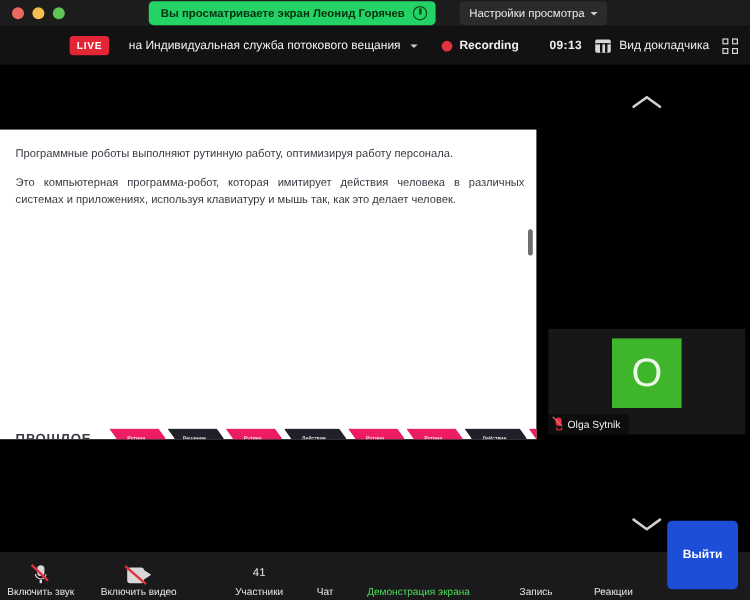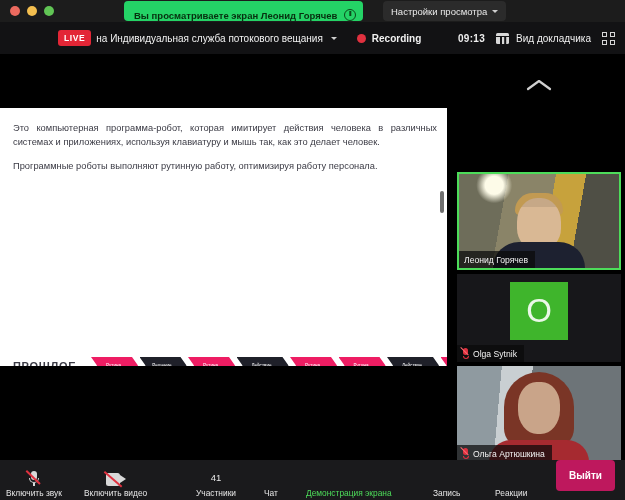--- a/index.html
+++ b/index.html
@@ -18,21 +18,21 @@
   }
   .traffic { position: absolute; left: 10px; top: 6px; display: flex; gap: 7px; }
   .dot { width: 10px; height: 10px; border-radius: 50%; }
   .dot.red { background: #ec6a5f; }
   .dot.yellow { background: #f4bf4f; }
   .dot.green { background: #61c555; }
 
   .share-banner {
     position: absolute; left: 124px; top: 1px; height: 20px;
     background: #24d366; border-radius: 4px;
-    display: flex; align-items: flex-end; gap: 7px;
+    display: flex; align-items: center; gap: 7px;
     padding: 0 7px 0 10px;
     color: #07300f; font-size: 9.5px; font-weight: 600;
     white-space: nowrap;
   }
   .banner-stop {
     width: 12px; height: 12px; border-radius: 50%;
     border: 1.4px solid #0c4a1b; position: relative;
     flex: 0 0 auto;
   }
   .banner-stop::after {
@@ -56,21 +56,21 @@
     position: absolute; left: 0; top: 22px; width: 625px; height: 32px;
     background: #121214;
     display: flex; align-items: center;
   }
   .live-badge {
     margin-left: 58px; background: #e32636; color: #fff;
     font-size: 8.5px; font-weight: 700; letter-spacing: .6px;
     padding: 3px 6px; border-radius: 3px;
   }
   .stream-title {
-    margin-left: 5px; color: #f2f2f2; font-size: 10px; white-space: nowrap;
+    margin-left: 16px; color: #f2f2f2; font-size: 10px; white-space: nowrap;
   }
   .stream-caret { margin-left: 8px; }
   .rec-group { margin-left: 20px; display: flex; align-items: center; gap: 6px; }
   .rec-dot { width: 9px; height: 9px; border-radius: 50%; background: #e0313f; }
   .rec-label { color: #f0f0f0; font-size: 10px; font-weight: 700; }
   .clock {
     position: absolute; right: 140px; color: #eee; font-size: 10px;
     font-weight: 600; letter-spacing: .3px;
   }
   .view-group {
@@ -259,22 +259,22 @@
     border-top: 4.5px solid transparent; border-bottom: 4.5px solid transparent;
     border-left: 6px solid #d8d8d8;
   }
   .cam-glyph .slash {
     position: absolute; left: -1px; top: -2px; width: 23px; height: 1.8px;
     background: #e0313f; transform: rotate(41deg); transform-origin: left top;
   }
 
   .leave-btn {
     position: absolute; right: 10px; bottom: 9px;
-    background: #be185d; color: #fff; font-size: 10px; font-weight: 700;
-    padding: 10px 13px; border-radius: 4px; white-space: nowrap;
+    background: #1d4ed8; color: #fff; font-size: 10px; font-weight: 700;
+    padding: 23px 13px; border-radius: 4px; white-space: nowrap;
   }
 </style>
 </head>
 <body>
 
 <div id="app">
 
   <div class="titlebar">
     <div class="traffic">
       <span class="dot red"></span>
@@ -326,80 +326,55 @@
         </svg>
     </div>
     <div class="nav-arrow nav-down">
       <svg width="26" height="12" viewBox="0 0 26 12">
           <path d="M2 2 L13 10 L24 2" fill="none" stroke="#d0d0d0" stroke-width="2.2" stroke-linecap="round" stroke-linejoin="round"></path>
         </svg>
     </div>
 
     <div class="slide">
       <div class="slide-inner">
+        <div class="slide-para">Программные роботы выполняют рутинную работу, оптимизируя работу персонала.</div>
         <div class="slide-para">Это компьютерная программа-робот, которая имитирует действия человека в различных системах и приложениях, используя клавиатуру и мышь так, как это делает человек.</div>
-        <div class="slide-para">Программные роботы выполняют рутинную работу, оптимизируя работу персонала.</div>
       </div>
 
       <div class="tl-row past">
         <span class="tl-label dark">ПРОШЛОЕ</span>
         <span id="past-steps-mount" style="display:flex;align-items:center;">
             <span class="chev pink w1">Рутина</span>
             <span class="chev dark w1">Решение</span>
             <span class="chev pink w1">Рутина</span>
             <span class="chev dark w2">Действие</span>
             <span class="chev pink w1">Рутина</span>
             <span class="chev pink w1">Рутина</span>
             <span class="chev dark w2">Действие</span>
             <span class="chev pink w1">Рутина</span>
           </span>
       </div>
 
     </div>
 
     <div class="slide-scroll-handle"></div>
 
-    <div class="tile t1">
-      <div class="vid vid1">
-        <span class="hair"></span>
-          <span class="head"></span>
-          <span class="body"></span>
-      </div>
-      <div class="name-tag">
-        <span>Леонид Горячев</span>
-      </div>
-    </div>
 
     <div class="tile t2">
       <div class="avatar-sq">O</div>
       <div class="name-tag">
         <span class="mic-off">
           <span class="cap2"></span>
             <span class="base"></span>
             <span class="slash"></span>
         </span>
         <span>Olga Sytnik</span>
       </div>
     </div>
 
-    <div class="tile t3">
-      <div class="vid vid3">
-        <span class="hair"></span>
-          <span class="head"></span>
-          <span class="body"></span>
-      </div>
-      <div class="name-tag">
-        <span class="mic-off">
-          <span class="cap2"></span>
-            <span class="base"></span>
-            <span class="slash"></span>
-        </span>
-        <span>Ольга Артюшкина</span>
-      </div>
-    </div>
   </div>
 
   <div class="toolbar">
     <div class="tool" style="left:6px;">
       <span class="ticon">
         <span class="mic-glyph">
             <span class="cap2"></span>
             <span class="base"></span>
             <span class="stem"></span>
             <span class="slash"></span>

